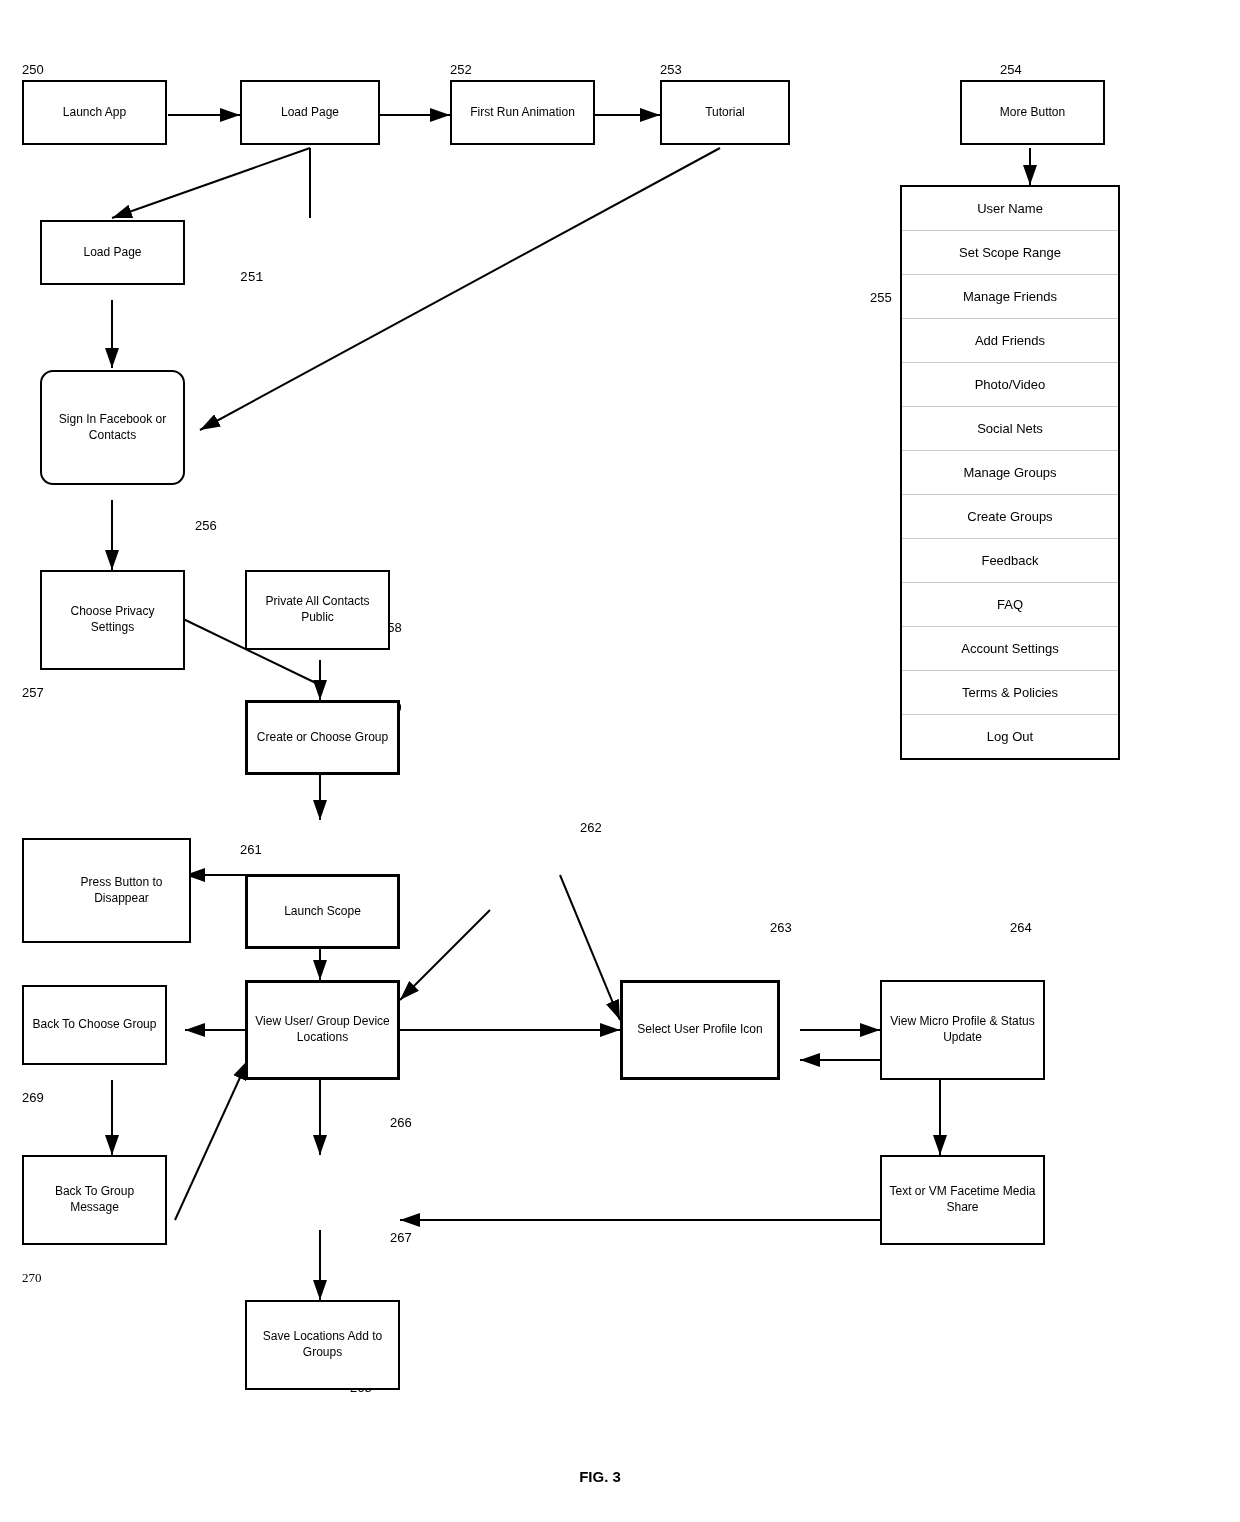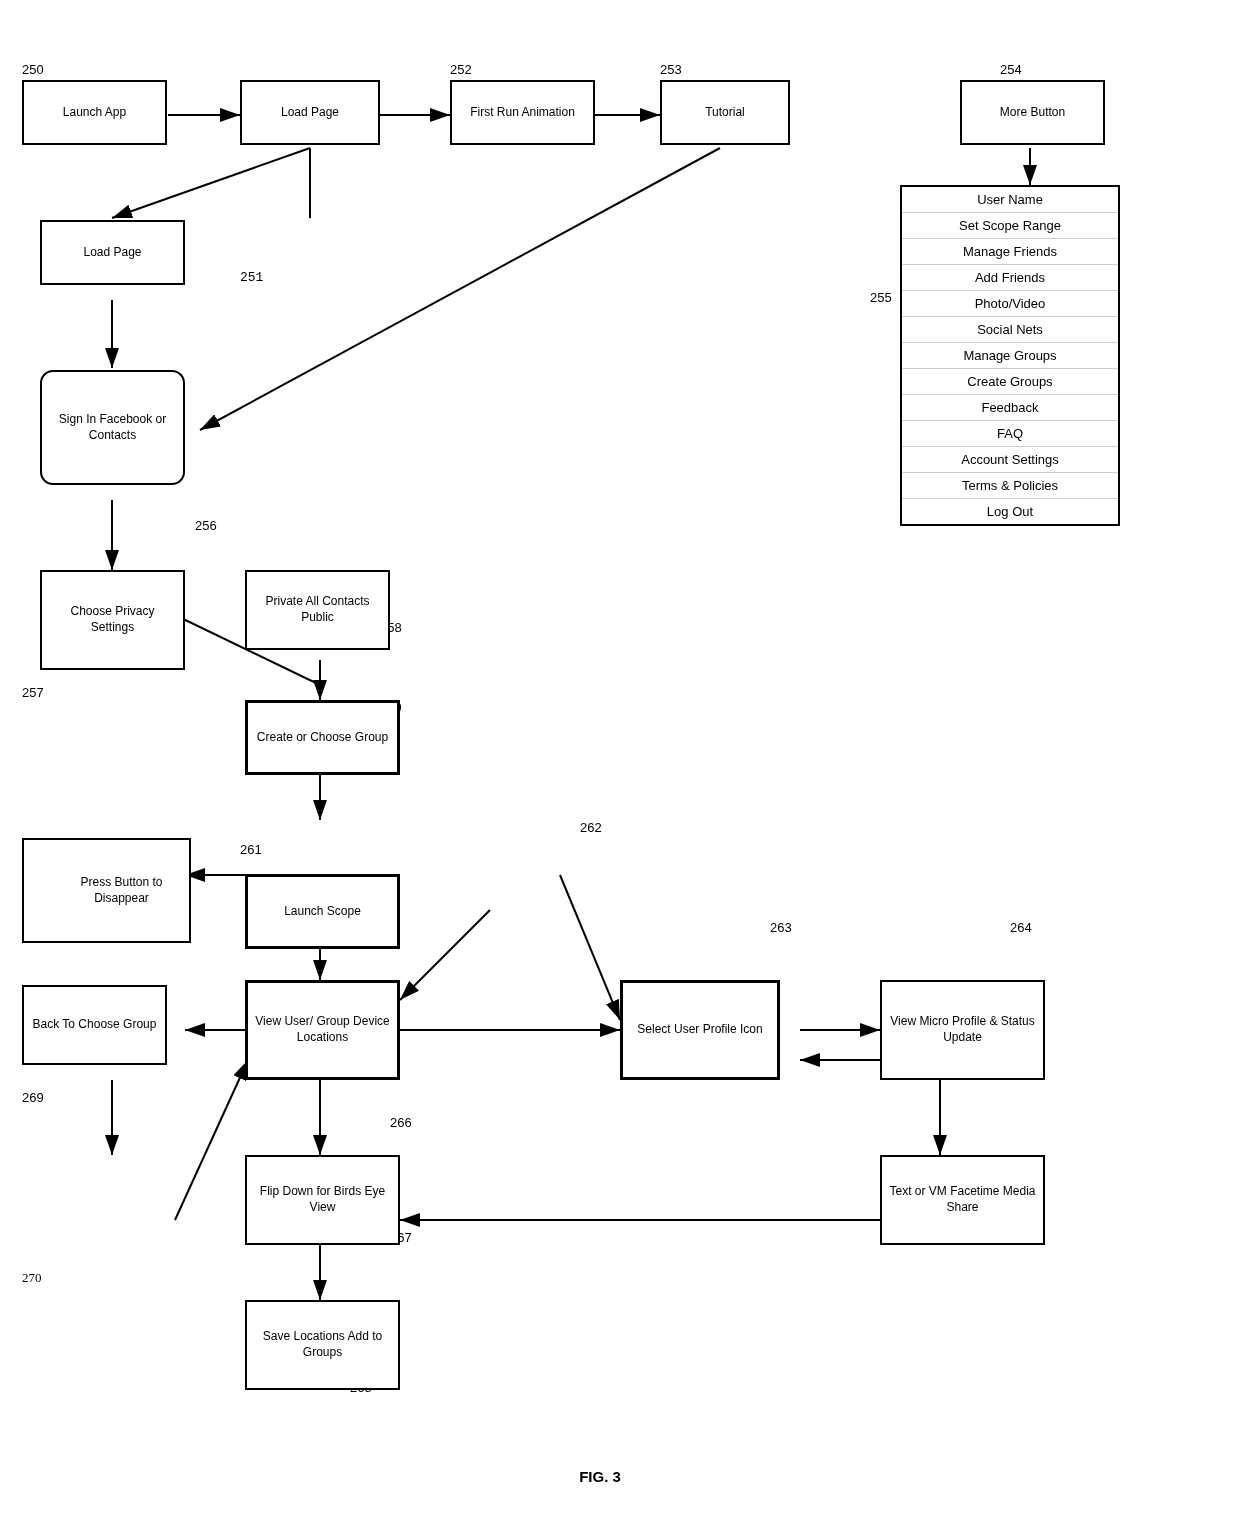--- a/index.html
+++ b/index.html
@@ -52,21 +52,21 @@
       pointer-events: none;
     }
     .menu-box {
       position: absolute;
       border: 2px solid #000;
       background: #fff;
       text-align: center;
       font-size: 13px;
     }
     .menu-item {
-      padding: 5px 15px;
+      padding: 14px 15px;
       border-bottom: 1px solid #ccc;
     }
     .menu-item:last-child {
       border-bottom: none;
     }
   </style>
 </head>
 <body>
 
 <div class="diagram-container">
@@ -214,24 +214,24 @@
   </div>
 
   <div class="box" style="left:880px; top:980px; width:165px; height:100px;">
     <span>View Micro Profile &amp; Status Update</span>
   </div>
 
   <div class="box thick" style="left:620px; top:980px; width:160px; height:100px;">
     <span>Select User Profile Icon</span>
   </div>
 
-
-  <div class="box" style="left:245px; top:1155px; width:155px; height:90px;">
-    <span>Flip Down for Birds Eye View</span>
-  </div>
+  <div class="box" style="left:22px; top:1155px; width:145px; height:90px;">
+    <span>Back To Group Message</span>
+  </div>
+
 
   <div class="box" style="left:880px; top:1155px; width:165px; height:90px;">
     <span>Text or VM Facetime Media Share</span>
   </div>
 
   <div class="box" style="left:245px; top:1300px; width:155px; height:90px;">
     <span>Save Locations Add to Groups</span>
   </div>
 
   <div class="menu-box" style="left:900px; top:185px; width:220px;">

